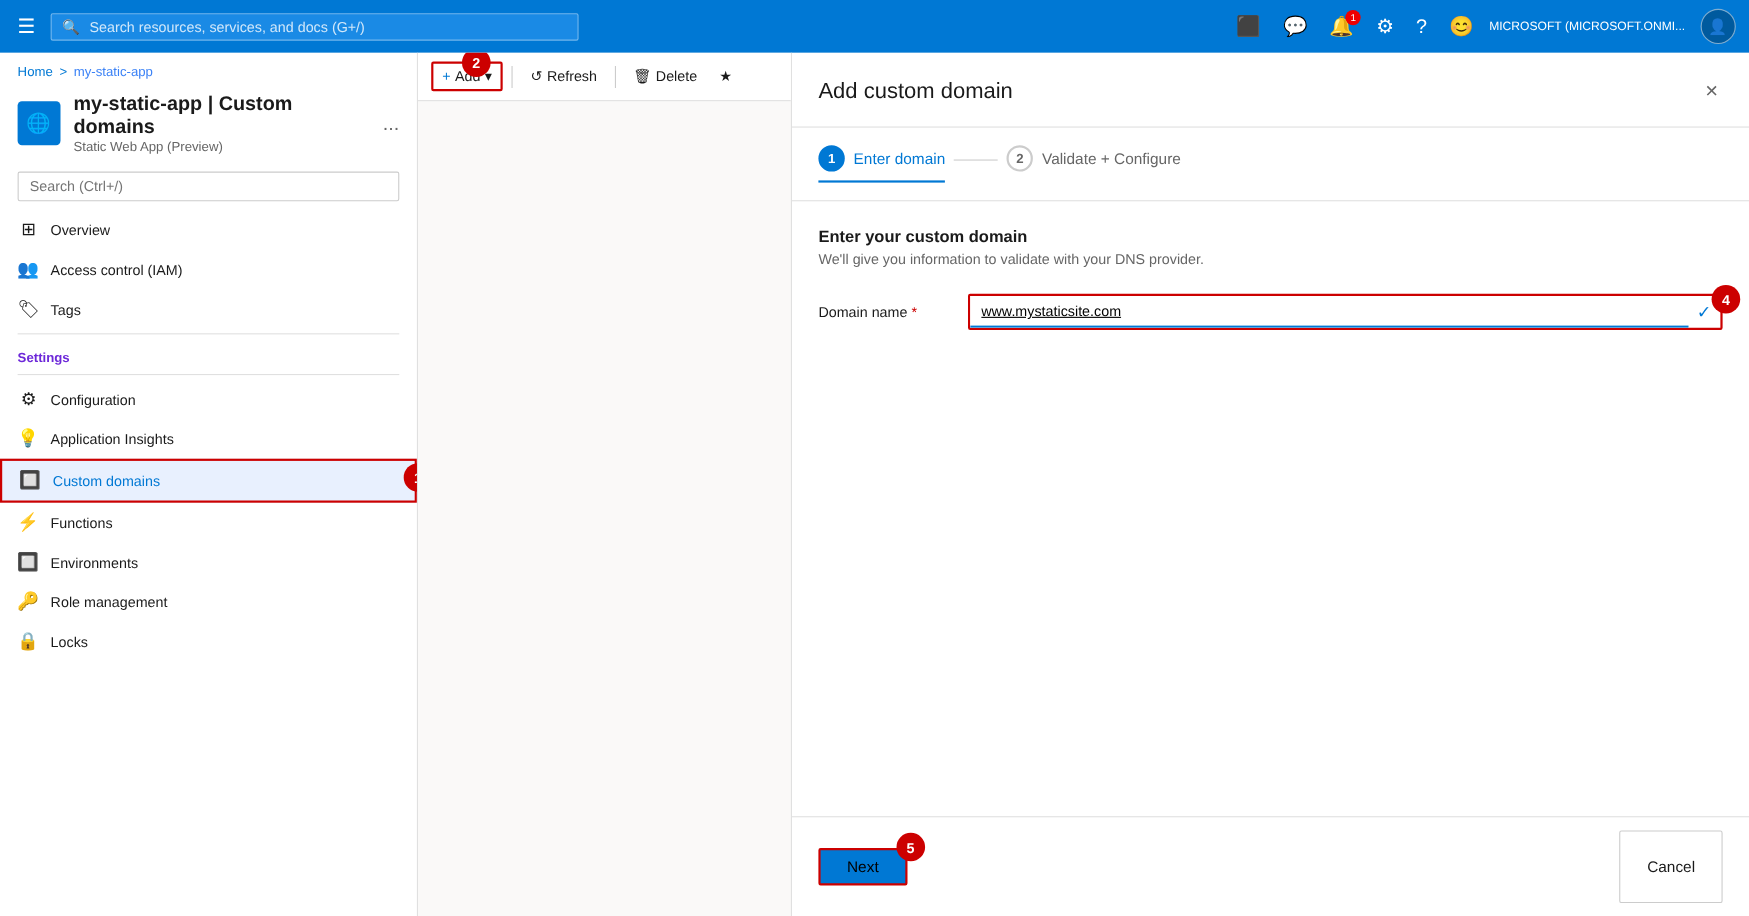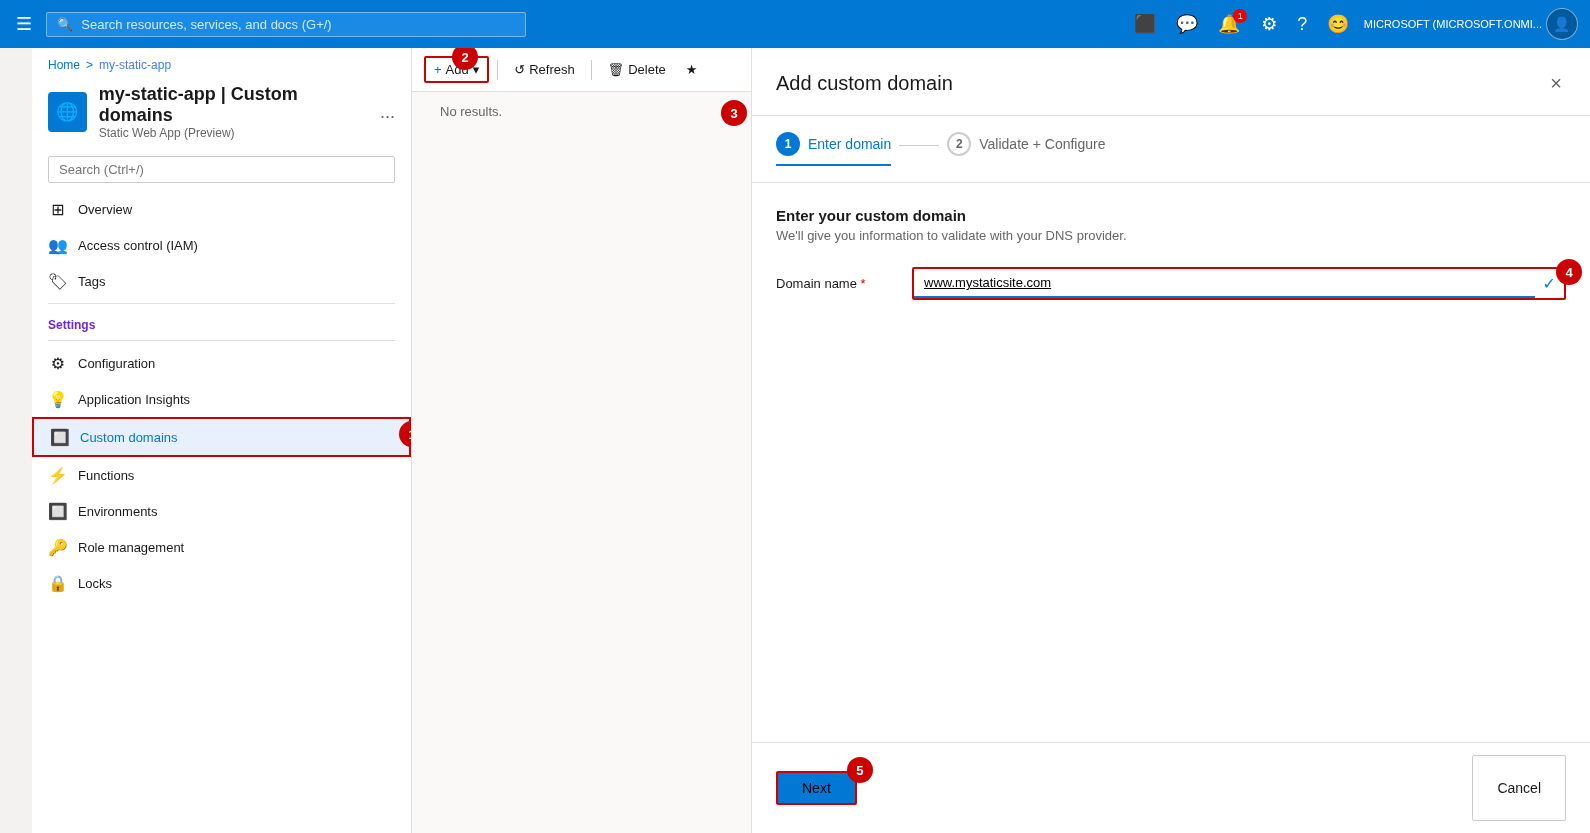--- a/index.html
+++ b/index.html
@@ -62,21 +62,21 @@
       width: 14px;
       height: 14px;
       font-size: 9px;
       display: flex;
       align-items: center;
       justify-content: center;
     }
     .nav-user {
       display: flex;
       align-items: center;
-      gap: 4px;
+      gap: 14px;
       color: white;
       font-size: 12px;
       text-align: center;
     }
     .nav-avatar {
       width: 32px;
       height: 32px;
       border-radius: 50%;
       background: #005a9e;
       border: 1px solid rgba(255,255,255,0.5);
@@ -415,21 +415,21 @@
       width: 26px;
       height: 26px;
       border-radius: 50%;
       background: #cc0000;
       color: white;
       font-size: 13px;
       font-weight: 600;
       position: absolute;
       z-index: 50;
     }
-    .left-panel { position: relative; margin-left: 32px; }
+    .left-panel { position: relative; }
   </style>
 </head>
 <body>
 
 <div class="top-nav">
   <button class="hamburger nav-icon-btn">☰</button>
   <div class="search-bar">
     <span>🔍</span>
     <input type="text" placeholder="Search resources, services, and docs (G+/)" style="">
   </div>
@@ -548,24 +548,20 @@
       <div class="toolbar-divider"></div>
       <button class="toolbar-btn">
         <span>🗑</span>
         <span>Delete</span>
       </button>
       <button class="toolbar-btn">
         <span>★</span>
       </button>
     </div>
 
-    <div style="position:relative; padding: 12px;">
-      <span class="no-results">No results.</span>
-      <span class="annotation-badge" style="right:4px; top:8px;">3</span>
-    </div>
   </div>
 
   <div class="right-panel">
 
     <div class="panel-header">
       <h2 class="panel-title">Add custom domain</h2>
       <button class="close-btn">×</button>
     </div>
 
     <div class="stepper">

